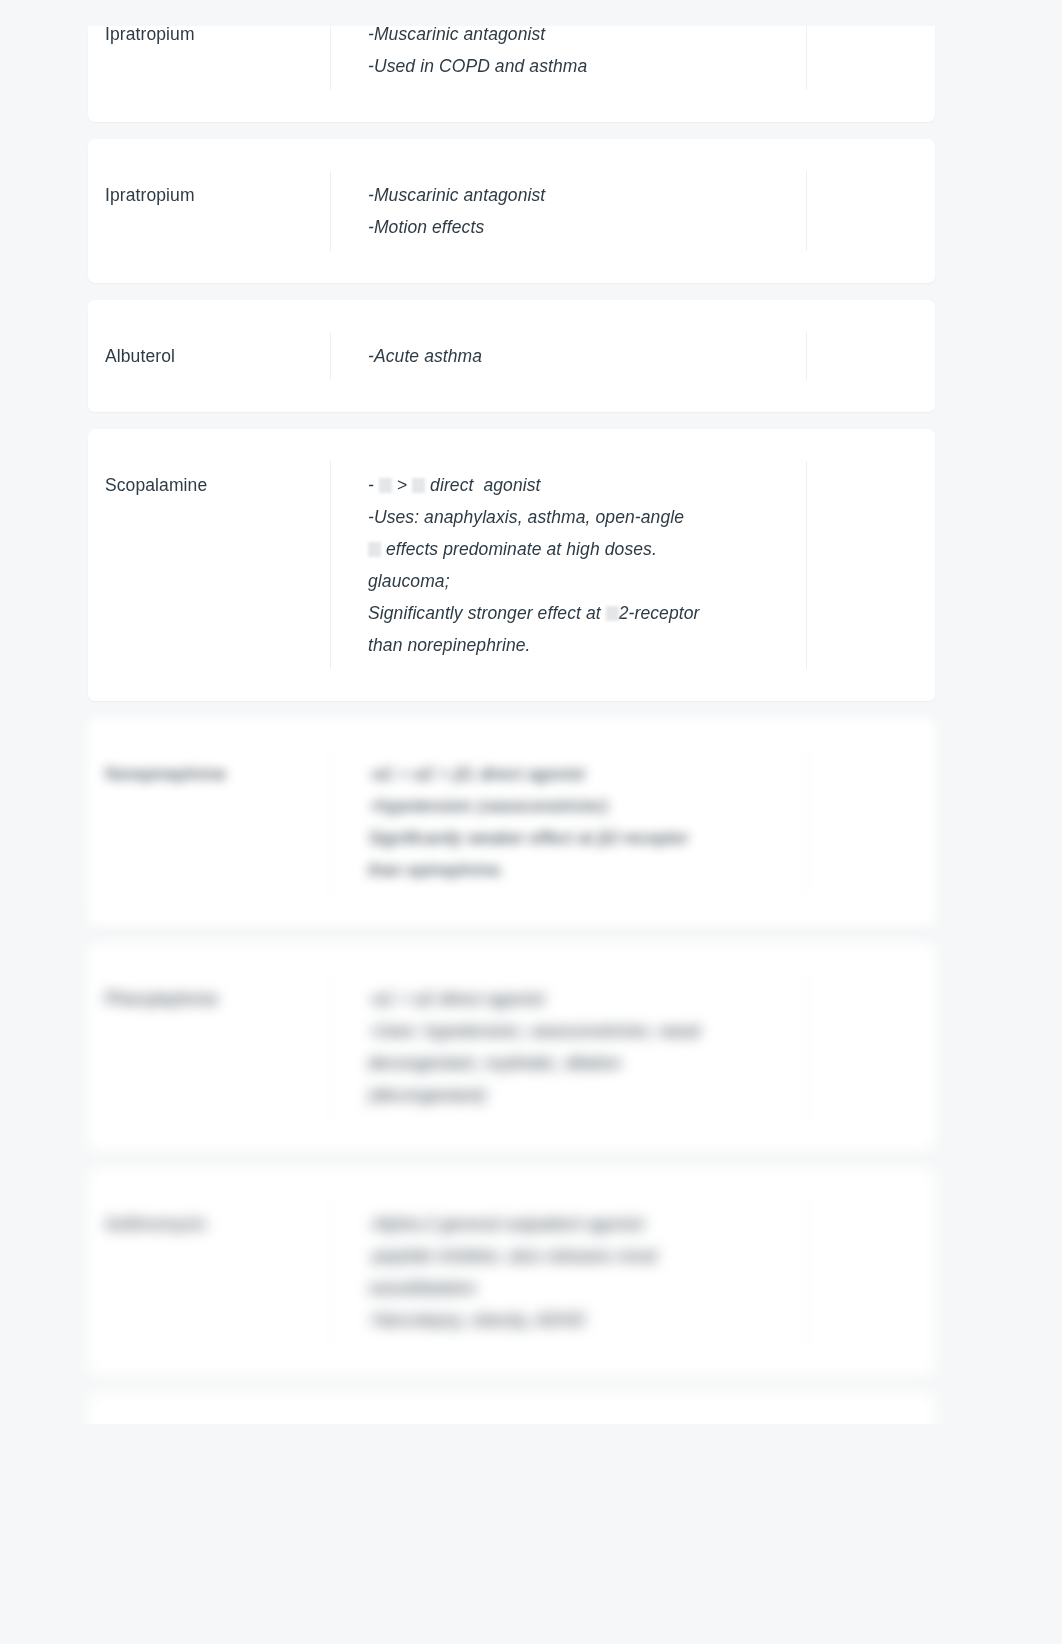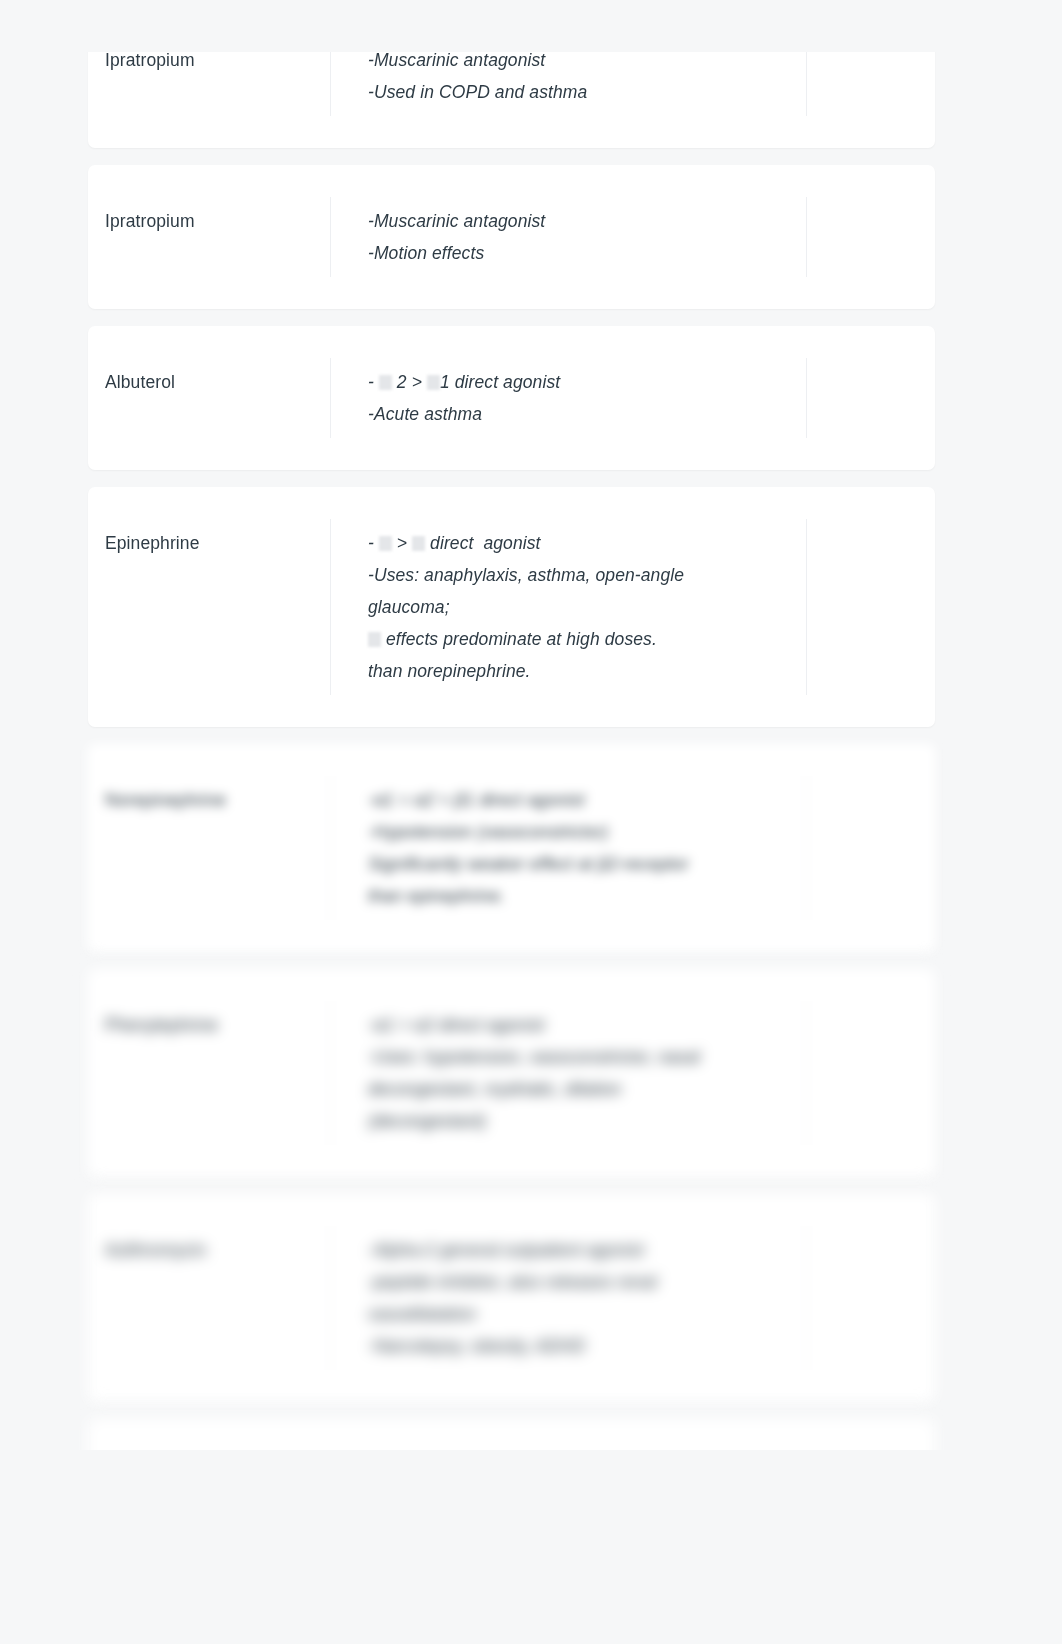--- a/index.html
+++ b/index.html
@@ -11,21 +11,20 @@
     font-family: "Liberation Sans", sans-serif;
     overflow: hidden;
   }
 
   #page {
     position: relative;
     width: 1062px;
     height: 1424px;
     background: #f6f7f8;
     overflow: hidden;
-    margin-top: 26px;
   }
 
   
   #card-list {
     position: absolute;
     left: 88px;
     top: -22px;
     width: 847px;
   }
 
@@ -136,36 +135,36 @@
         </div>
         <div class="divider"></div>
         <div class="img-cell"></div>
       </div>
       <div class="card b0">
         <div class="term-cell">
           <div class="term-text">Albuterol</div>
         </div>
         <div class="divider"></div>
         <div class="def-cell">
-          <div class="def-line">-&nbsp;<span class="glyph"></span>&nbsp;2 &gt;&nbsp;<span class="glyph"></span>1 direct agonist</div>
           <div class="def-line">-Acute asthma</div>
         </div>
         <div class="divider"></div>
         <div class="img-cell"></div>
       </div>
       <div class="card b0">
         <div class="term-cell">
-          <div class="term-text">Epinephrine</div>
+          <div class="term-text">Scopalamine</div>
         </div>
         <div class="divider"></div>
         <div class="def-cell">
           <div class="def-line">-&nbsp;<span class="glyph"></span> &gt;&nbsp;<span class="glyph"></span> direct  agonist</div>
           <div class="def-line">-Uses: anaphylaxis, asthma, open-angle</div>
+          <div class="def-line"><span class="glyph"></span> effects predominate at high doses.</div>
           <div class="def-line">glaucoma;</div>
-          <div class="def-line"><span class="glyph"></span> effects predominate at high doses.</div>
+          <div class="def-line">Significantly stronger effect at <span class="glyph"></span>2-receptor</div>
           <div class="def-line">than norepinephrine.</div>
         </div>
         <div class="divider"></div>
         <div class="img-cell"></div>
       </div>
       <div class="card b2">
         <div class="term-cell">
           <div class="term-text">Norepinephrine</div>
         </div>
         <div class="divider"></div>

